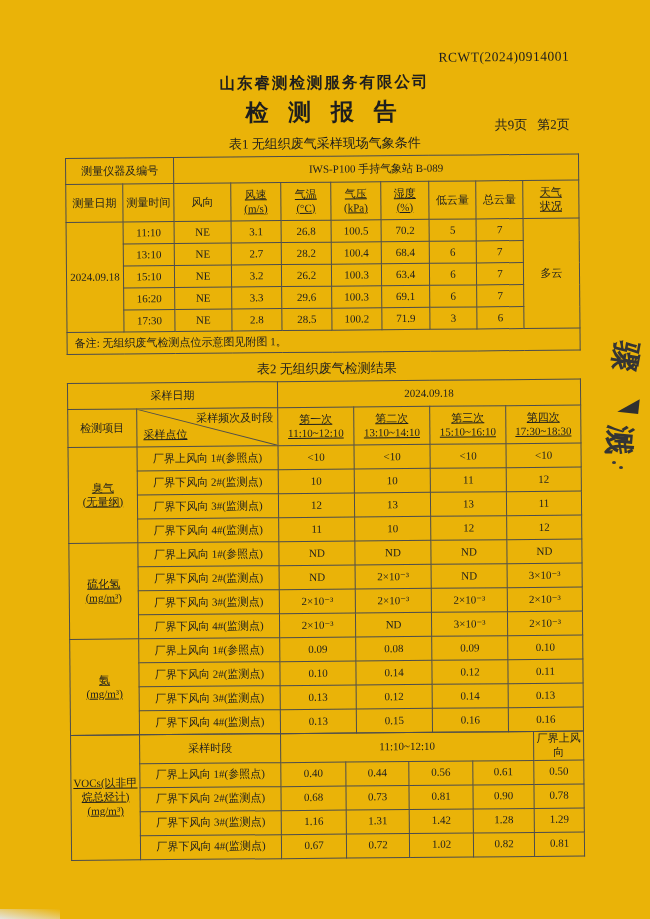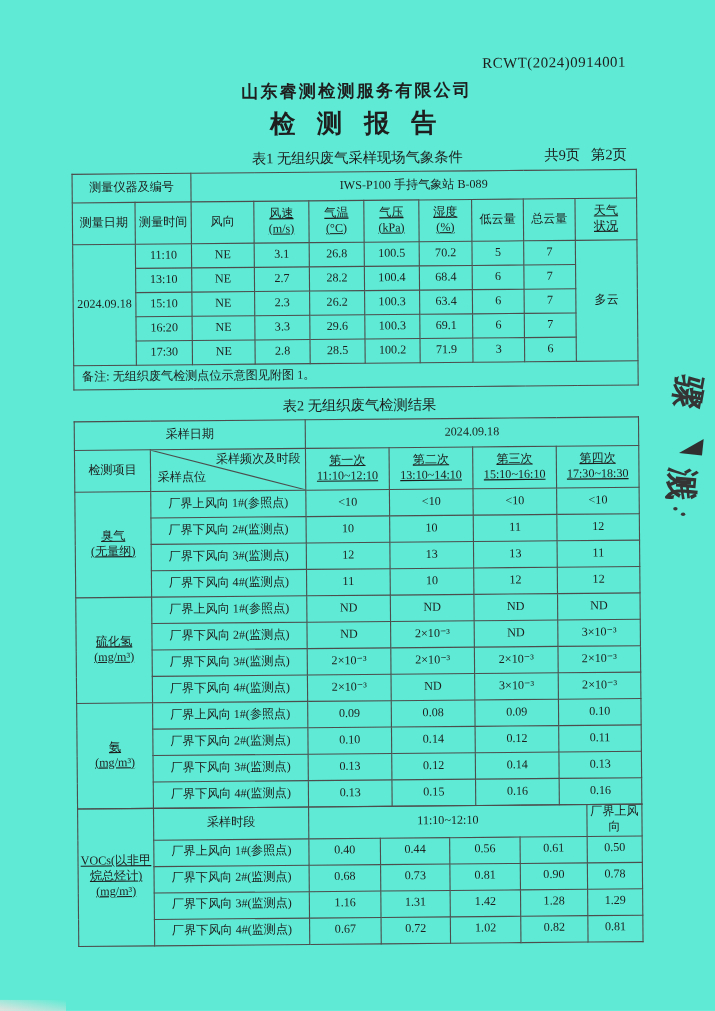--- a/index.html
+++ b/index.html
@@ -3,47 +3,47 @@
 <meta charset="utf-8">
 <style>
   html,body{margin:0;padding:0;}
   body{
     width:650px;height:919px;
     background:#fdfdfc;
     font-family:"Liberation Serif","DejaVu Serif",serif;
     color:#1e1e1e;
     overflow:hidden;
   }
-  .page{position:relative;width:650px;height:919px;overflow:hidden;background:#5eead4;}
+  .page{position:relative;width:650px;height:919px;overflow:hidden;background:#eab308;}
   .tilt{position:absolute;inset:0;transform:rotate(-0.5deg);transform-origin:65px 160px;}
 
   .report-no{position:absolute;top:53px;right:80px;font-size:13.5px;letter-spacing:.5px;}
   .company{position:absolute;top:75px;left:0;width:650px;text-align:center;
            font-size:15.5px;font-weight:bold;letter-spacing:2px;}
   .main-title{position:absolute;top:99px;left:0;width:650px;text-align:center;
               font-size:23px;font-weight:bold;letter-spacing:7px;}
   .caption1-row{position:absolute;top:137px;left:0;width:650px;text-align:center;font-size:13px;}
-  .page-info{position:absolute;top:136px;right:80px;font-size:13px;}
+  .page-info{position:absolute;top:120px;right:80px;font-size:13px;}
   .page-info span{margin-left:10px;}
   .caption2-row{position:absolute;top:362px;left:0;width:650px;text-align:center;font-size:13px;}
 
   table{border-collapse:collapse;table-layout:fixed;width:513px;}
   td{border:1px solid #4d4d4d;text-align:center;vertical-align:middle;
      font-size:11px;line-height:1.25;padding:0;overflow:hidden;color:#1e1e1e;}
   .t1{position:absolute;left:65px;top:158px;}
   .t2wrap{position:absolute;left:65px;top:383px;}
   .t2b{margin-top:-1px;}
   tr.r26{height:26px;} tr.r38{height:38px;} tr.r22{height:22px;} tr.r24{height:24px;}
   td.left{text-align:left;padding-left:7px;}
   td .ln{display:block;text-decoration:underline;}
 
   .diag-cell{position:relative;padding:0;}
   .diag-cell svg{position:absolute;left:0;top:0;width:100%;height:100%;}
   .diag-top{position:absolute;top:3px;right:4px;font-size:11px;margin-left:26px;}
-  .diag-bottom{position:absolute;bottom:4px;left:6px;font-size:11px;}
+  .diag-bottom{position:absolute;bottom:4px;left:6px;font-size:11px;text-decoration:underline;}
 
   .ink{position:absolute;color:#343434;font-weight:bold;pointer-events:none;}
   .ink1{left:610px;top:336px;font-size:30px;transform:rotate(100deg);}
   .ink3{left:604px;top:420px;font-size:30px;transform:rotate(95deg);}
   .ink-tri{position:absolute;left:618px;top:398px;width:0;height:0;
            border-top:15px solid transparent;border-right:21px solid #303030;
            transform:rotate(6deg);}
   .ink-dot{position:absolute;width:4px;height:3px;background:#3a3a3a;border-radius:50%;}
   .dot1{left:612px;top:461px;} .dot2{left:619px;top:466px;}
   .corner-shade{position:absolute;left:0;bottom:0;width:60px;height:10px;
@@ -125,21 +125,21 @@
         <td>2.7</td>
         <td>28.2</td>
         <td>100.4</td>
         <td>68.4</td>
         <td>6</td>
         <td>7</td>
       </tr>
       <tr class="r22">
         <td>15:10</td>
         <td>NE</td>
-        <td>2.3</td>
+        <td>3.2</td>
         <td>26.2</td>
         <td>100.3</td>
         <td>63.4</td>
         <td>6</td>
         <td>7</td>
       </tr>
       <tr class="r22">
         <td>16:20</td>
         <td>NE</td>
         <td>3.3</td>

